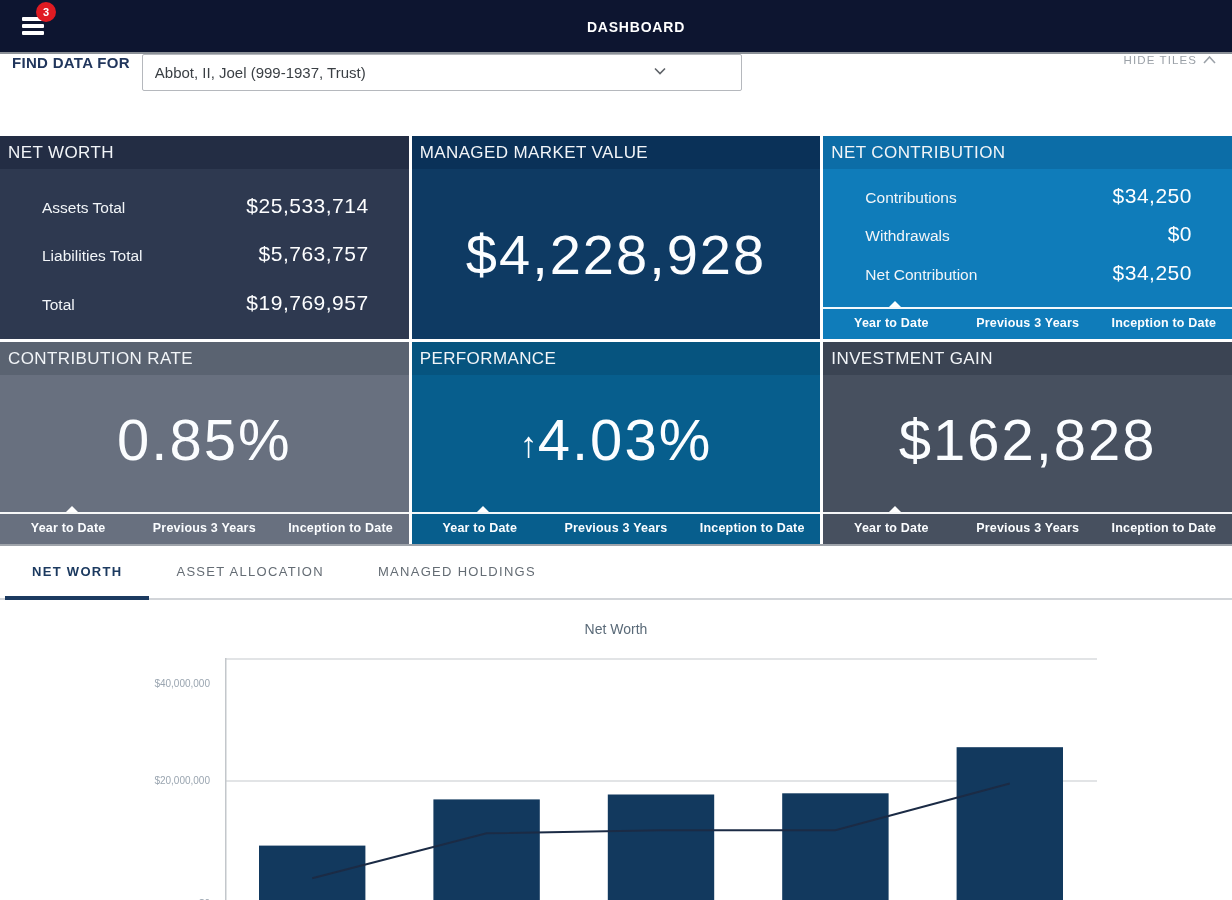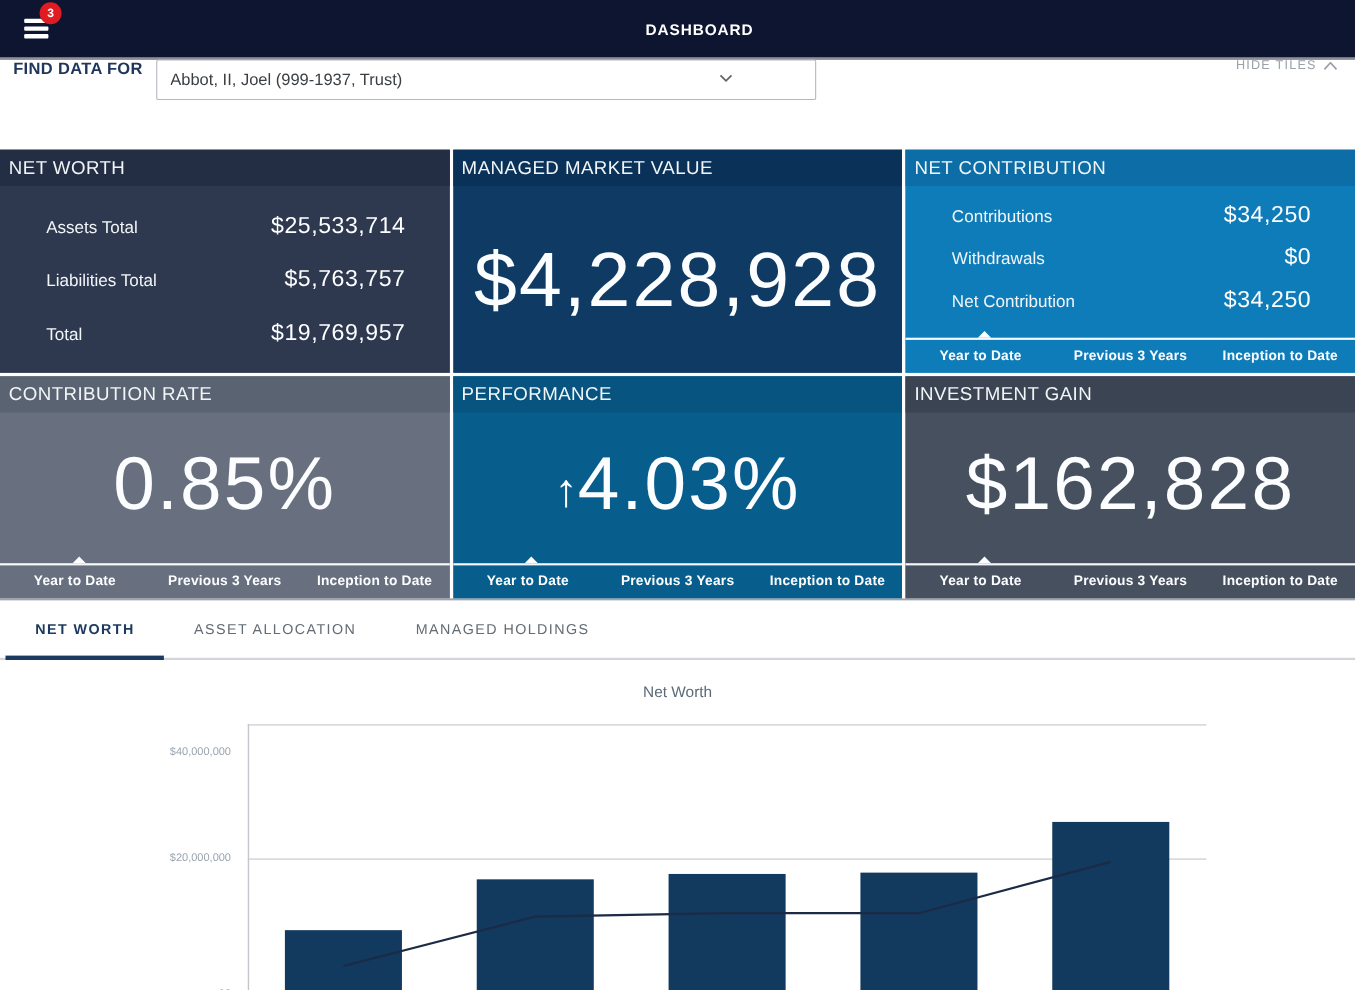--- a/index.html
+++ b/index.html
@@ -47,22 +47,22 @@
   .tile-body { position:absolute; left:0; right:0; top:33px; bottom:0;
                display:flex; flex-direction:column; justify-content:space-evenly; }
   .tile-body.with-tabs { bottom:40px; }
   .stat-row { display:flex; justify-content:space-between; align-items:baseline;
               padding:0 40px 0 42px; }
   .stat-label { font-size:15.5px; color:#f2f5f8; }
   .stat-value { font-size:21px; letter-spacing:.5px; color:#fdfeff; }
   .big-wrap { position:absolute; left:0; right:0; top:33px; bottom:0;
               display:flex; align-items:center; justify-content:center; }
   .big-wrap.with-tabs { bottom:40px; }
-  .big-value { font-size:68px; font-weight:400; letter-spacing:2px; color:#fbfdff; }
-  .big-value.xl { font-size:70px; }
+  .big-value { font-size:58px; font-weight:400; letter-spacing:2px; color:#fbfdff; }
+  .big-value.xl { font-size:56px; }
   .up-arrow { font-size:.62em; vertical-align:.08em; letter-spacing:0; }
 
   .tile-tabs { position:absolute; left:0; right:0; bottom:0; }
   .tab-line { position:relative; height:2px; background:rgba(255,255,255,.95); }
   .tab-line::before { content:''; position:absolute; left:17.5%;
                       transform:translateX(-50%); bottom:2px;
                       border-left:6px solid transparent; border-right:6px solid transparent;
                       border-bottom:6px solid #fff; }
   .ptabs { display:flex;align-items:flex-end; }
   .ptab { flex:1; text-align:center; padding:7px 0 9px; font-size:12.5px;

